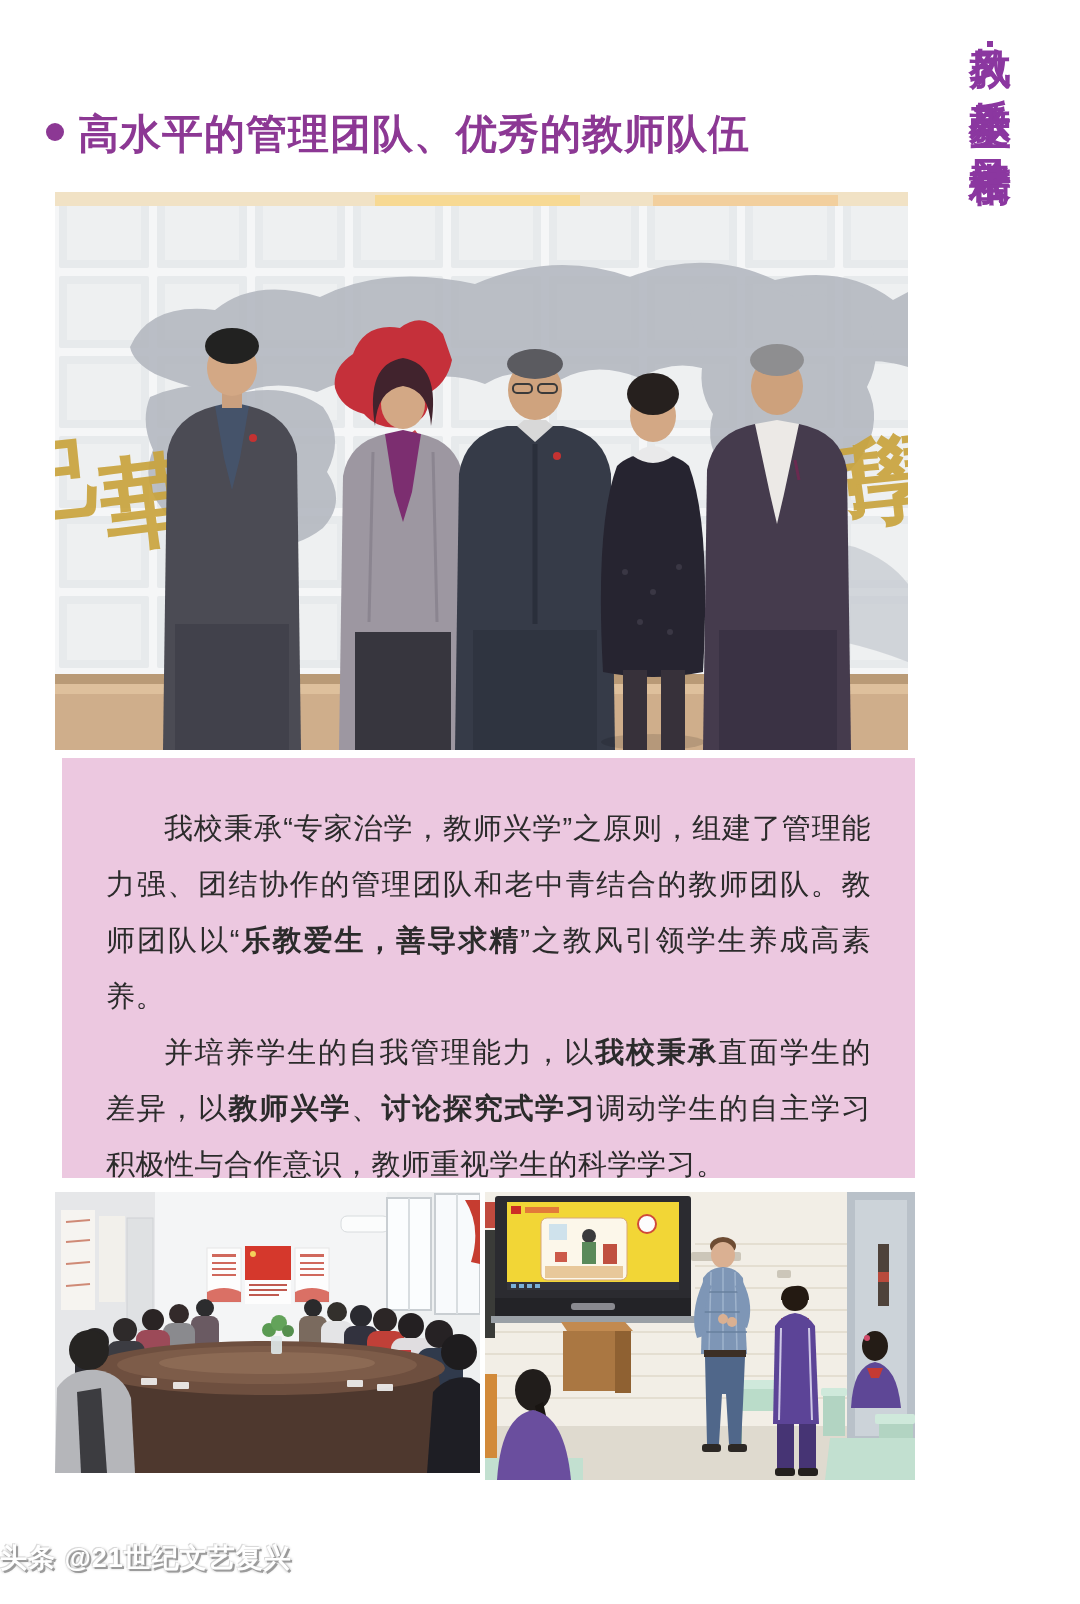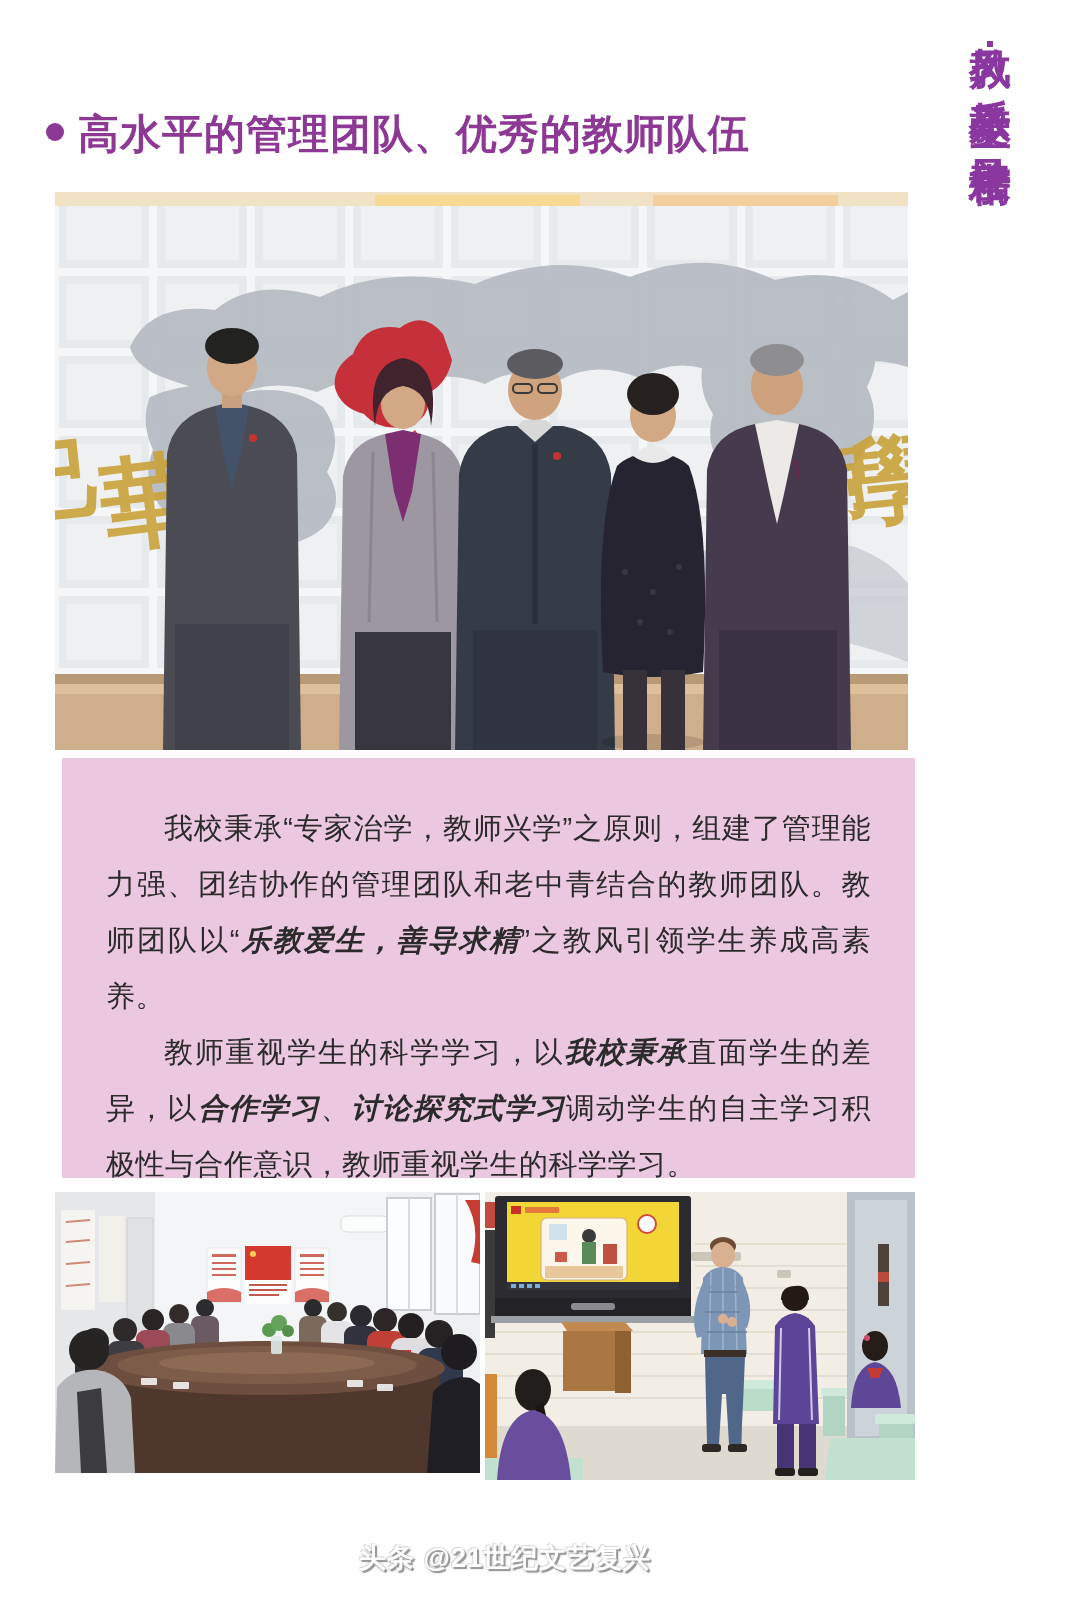--- a/index.html
+++ b/index.html
@@ -33,24 +33,24 @@
   .photo-classroom{left:485px;top:1192px;width:430px;height:288px;}
   
   .panel{
     position:absolute;left:62px;top:758px;width:853px;height:420px;
     background:var(--panel);box-sizing:border-box;padding:42px 44px 0 44px;
   }
   .panel p{
     margin:0;font-size:29px;line-height:56px;color:#2b2b2b;
     text-align:justify;text-indent:2em;letter-spacing:0.5px;
   }
-  .panel b{font-weight:700;font-style:italic;}
+  .panel b{font-weight:700;}
   
   .watermark{
-    position:absolute;left:0;top:1540px;width:1010px;text-align:center;
+    position:absolute;left:0;top:1540px;width:1010px;text-align:left;
     font-size:27px;font-weight:700;color:#ffffff;letter-spacing:1px;
     text-shadow:2px 2px 0 #9b9b9b, -1px -1px 0 #d9d9d9, 1px 1px 3px #8a8a8a;
   }
 </style>
 </head>
 <body>
 
 <div class="page" style="--accent:#8C3894;--accent2:#8B37A0;--panel:#ECC8E0;">
 
   <div class="heading">
@@ -157,21 +157,21 @@
         <path d="M700 232 L722 228 L744 232 L729 302 L722 332 L715 302 Z" fill="#ece9e6"></path>
         <ellipse cx="722" cy="194" rx="26" ry="29" fill="#cda17c"></ellipse>
         <ellipse cx="722" cy="168" rx="27" ry="16" fill="#8e8e90"></ellipse>
         <line x1="740" y1="268" x2="744" y2="288" stroke="#6a2a50" stroke-width="3"></line>
       </g>
     </svg>
   </figure>
 
   <section class="panel">
     <p><span>我校秉承“专家治学，教师兴学”之原则，组建了管理能力强、团结协作的管理团队和老中青结合的教师团队。教师团队以“</span><b>乐教爱生，善导求精</b><span>”之教风引领学生养成高素养。</span></p>
-    <p><span>教师重视学生的科学学习，以</span><b>我校秉承</b><span>直面学生的差异，以</span><b>合作学习</b><span>、</span><b>讨论探究式学习</b><span>调动学生的自主学习积极性与合作意识，教师重视学生的科学学习。</span></p>
+    <p><span>并培养学生的自我管理能力，以</span><b>我校秉承</b><span>直面学生的差异，以</span><b>教师兴学</b><span>、</span><b>讨论探究式学习</b><span>调动学生的自主学习积极性与合作意识，教师重视学生的科学学习。</span></p>
   </section>
 
   <figure class="photo photo-meeting" style="margin:0">
     <svg width="425" height="281" viewBox="0 0 425 281">
       <rect width="425" height="281" fill="#eef0f1"></rect>
       <rect width="100" height="281" fill="#e6e7e9"></rect>
       <rect x="6" y="18" width="34" height="100" fill="#f6f4f0"></rect>
       <g stroke="#cf8a76" stroke-width="2">
           <line x1="11" y1="30" x2="35" y2="28"></line>
           <line x1="11" y1="50" x2="35" y2="48"></line>

